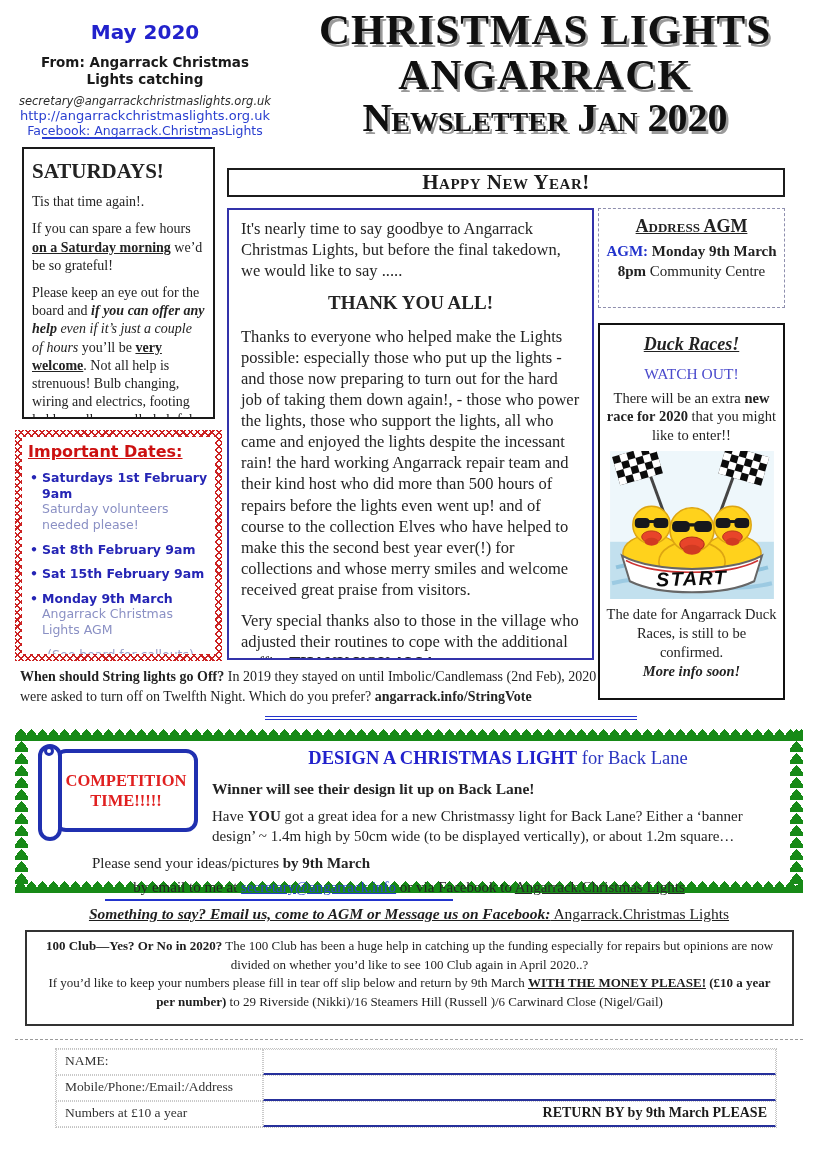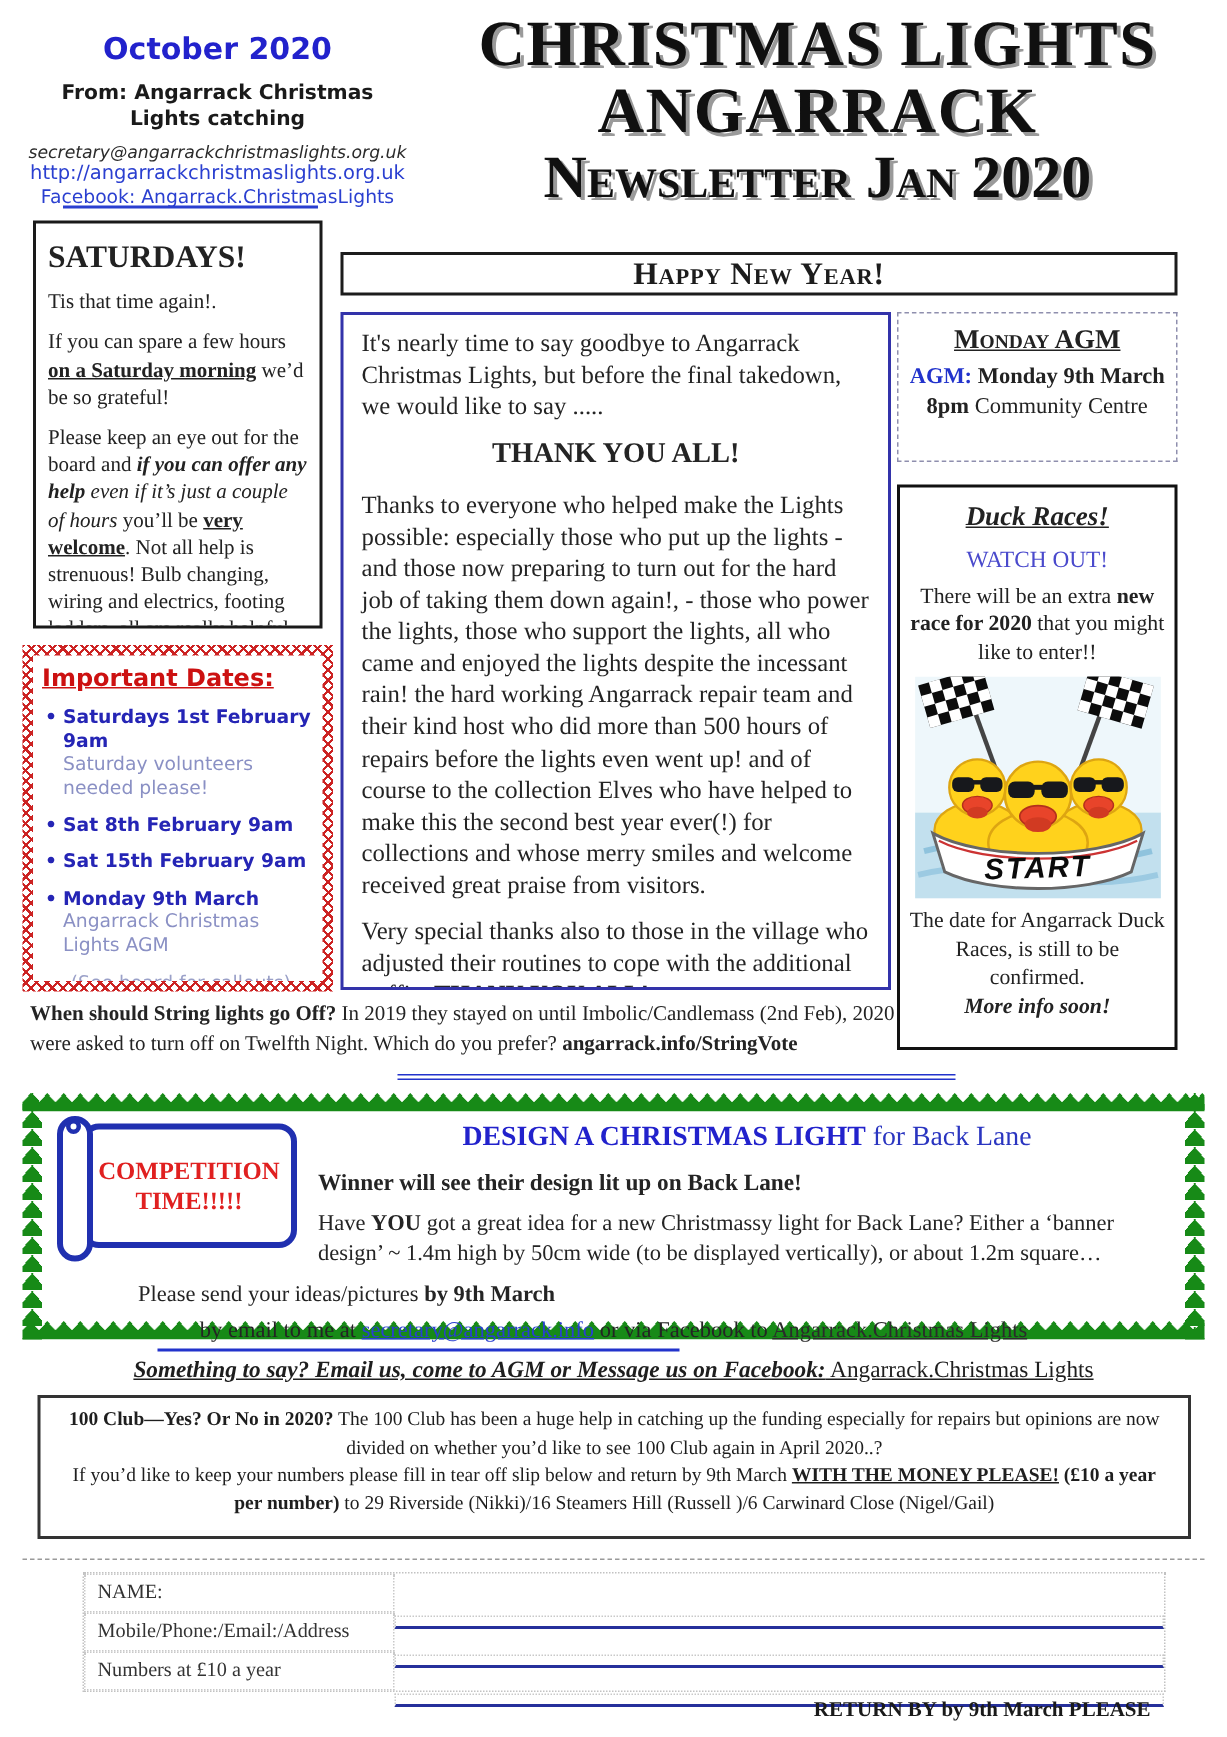--- a/index.html
+++ b/index.html
@@ -117,29 +117,29 @@
   .club { position:absolute; left:25px; top:930px; width:769px; height:96px; overflow:hidden;
           border:2px solid #333; padding:5px 12px; text-align:center; font-size:13px; line-height:1.44; color:#1e1e1e; }
   .club .ub { font-weight:bold; text-decoration:underline; }
 
   
   .tear { position:absolute; left:15px; top:1039px; width:788px; border-top:1.5px dashed #9a9a9a; }
   .form { position:absolute; left:55px; top:1048px; width:722px; border:1px dotted #c2c2c2;
           display:grid; grid-template-columns:207px 1fr; grid-auto-rows:26px; }
   .fcell { border:1px dotted #c9c9c9; font-size:13.5px; color:#333; padding:3px 8px; overflow:hidden; }
   .fval  { border:1px dotted #c9c9c9; border-bottom:2px solid #26309b; font-size:14px;
-           text-align:right; font-weight:bold; padding:3px 8px; color:#1a1a1a;margin-top:28px; }
+           text-align:right; font-weight:bold; padding:3px 8px; color:#1a1a1a; }
 </style>
 </head>
 <body>
 
 <div class="page">
 
   <div class="hdr-left">
-    <div class="hdr-date">October 2020</div>
+    <div class="hdr-date">May 2020</div>
     <div class="hdr-from">From: Angarrack Christmas Lights catching</div>
     <div class="hdr-email dlink-none">secretary@angarrackchristmaslights.org.uk</div>
     <div class="hdr-site">http://angarrackchristmaslights.org.uk</div>
     <div class="hdr-fb">Facebook: Angarrack.ChristmasLights</div>
   </div>
   <div class="hdr-rule"></div>
 
   <div class="title-block">
     <div class="title-l12">CHRISTMAS LIGHTS</div>
     <div class="title-l12">ANGARRACK</div>
@@ -171,21 +171,21 @@
   </div>
 
   <div class="main-box">
     <p>It's nearly time to say goodbye to Angarrack Christmas Lights, but before the final takedown, we would like to say .....</p>
     <div class="main-h">THANK YOU ALL!</div>
     <p>Thanks to everyone who helped make the Lights possible: especially those who put up the lights - and those now preparing to turn out for the hard job of taking them down again!, - those who power the lights, those who support the lights, all who came and enjoyed the lights despite the incessant rain! the hard working Angarrack repair team and their kind host who did more than 500 hours of repairs before the lights even went up!  and of course to the collection Elves who have helped to make this the second best year ever(!) for collections and whose merry smiles and welcome received great praise from visitors.</p>
     <p><span>Very special thanks also to those in the village who adjusted their routines to cope with the additional traffic.  </span><span class="b">THANK YOU ALL!</span></p>
   </div>
 
   <div class="agm-box">
-    <div class="agm-title">Monday AGM</div>
+    <div class="agm-title">Address AGM</div>
     <div><span class="agm-blue">AGM:</span><span class="b"> Monday 9th March</span></div>
     <div><span class="b">8pm</span><span> Community Centre</span></div>
   </div>
 
   <div class="duck-box">
     <div class="duck-title">Duck Races!</div>
     <div class="watch">WATCH OUT!</div>
     <div class="duck-line"><span>There will be an extra </span><span class="b">new race for 2020</span><span> that you might like to enter!!</span></div>
 
     <svg class="duck-img" width="164" height="148" viewBox="0 0 166 150">

